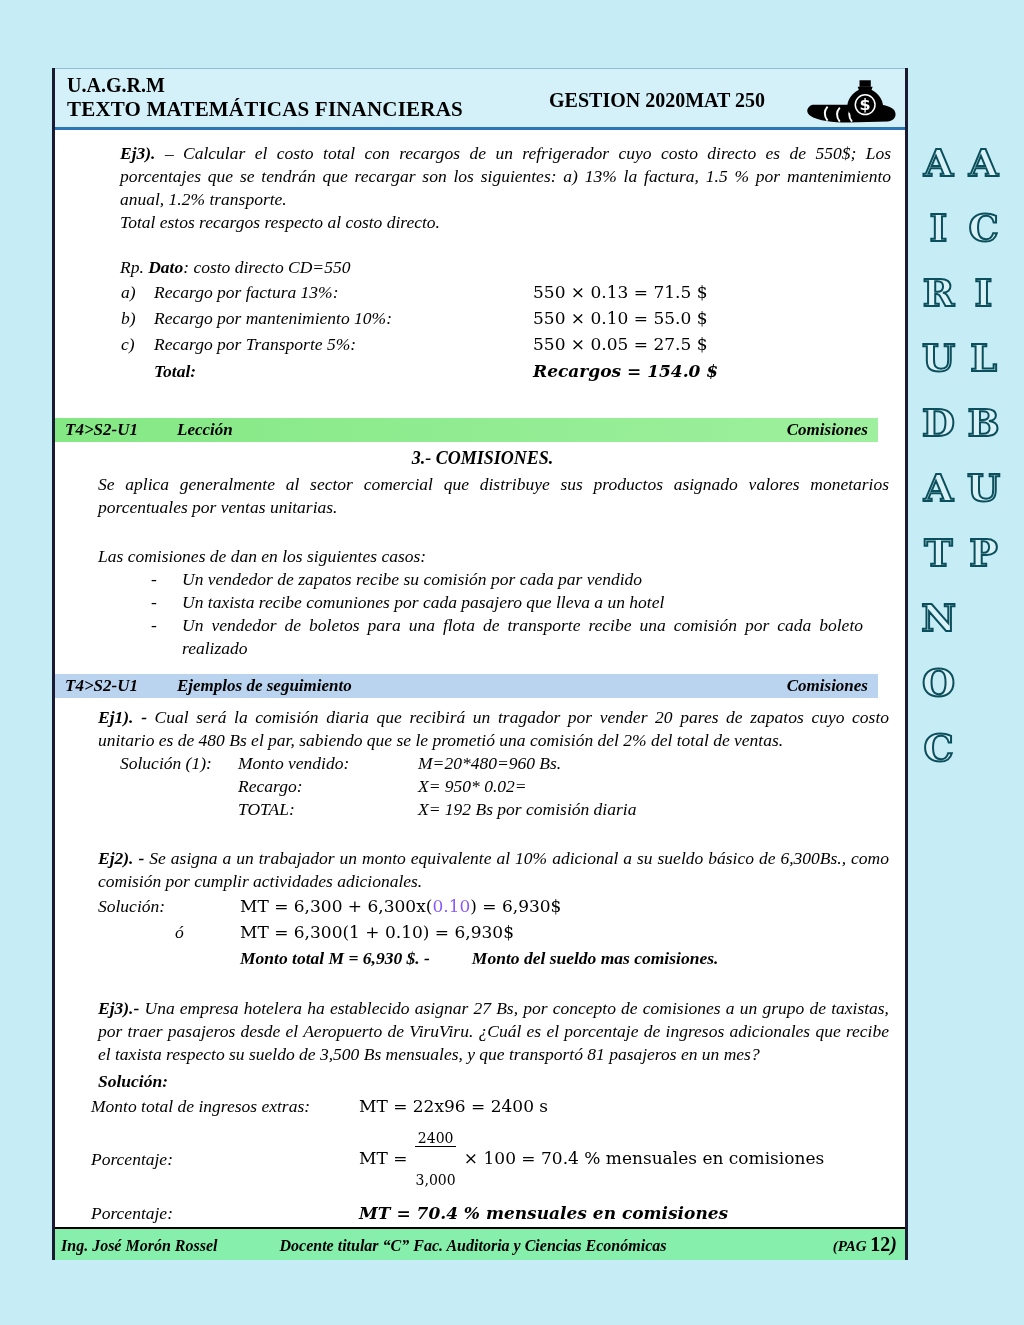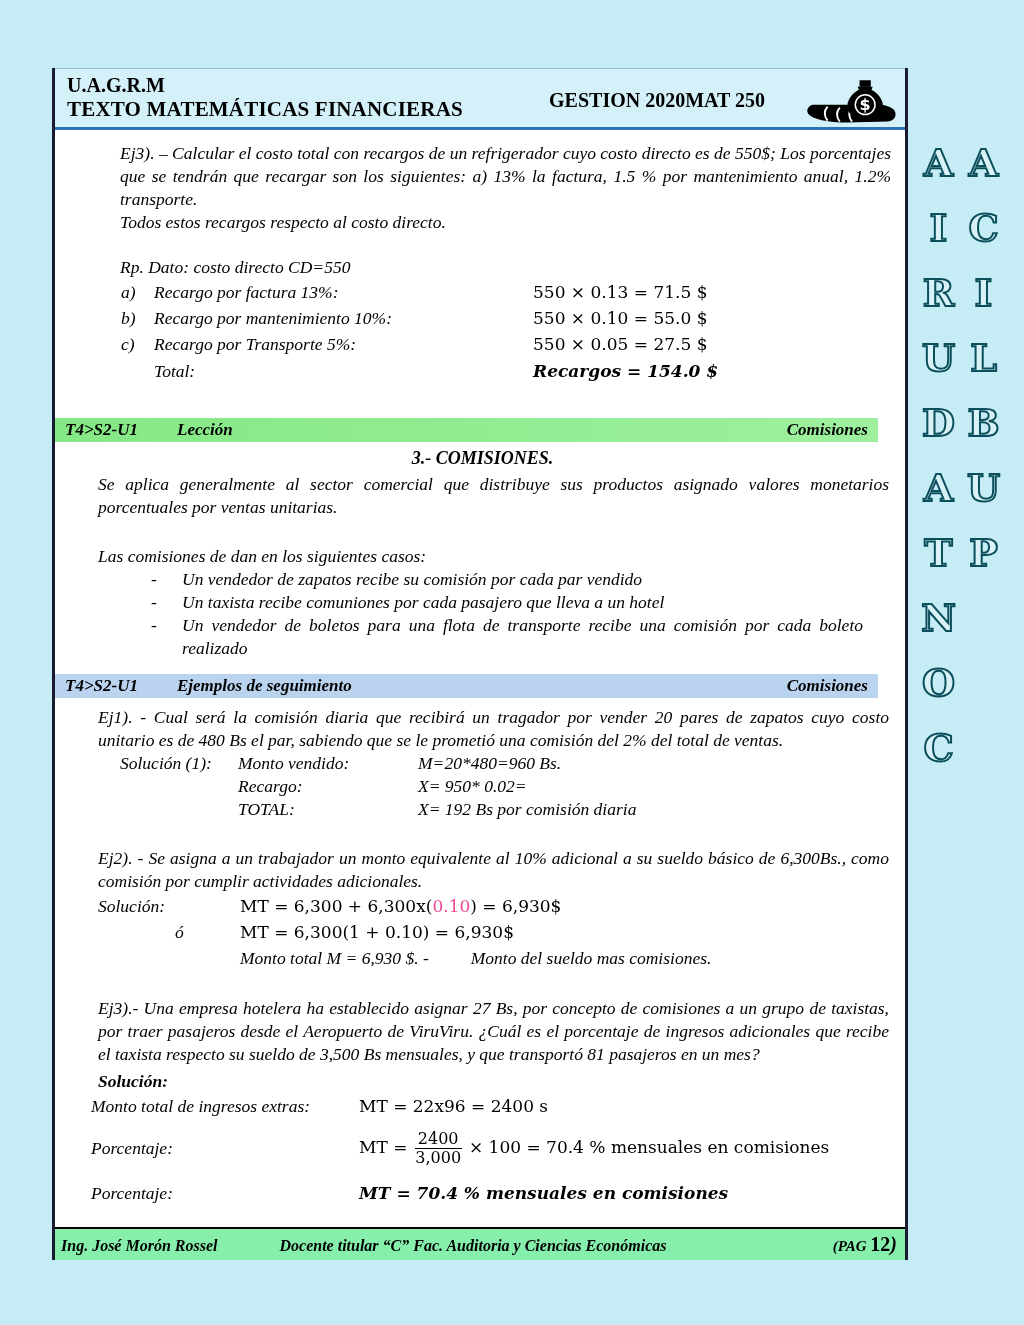--- a/index.html
+++ b/index.html
@@ -34,21 +34,21 @@
     margin-left:auto; margin-right:130px;
     display:flex; align-items:center;
   }
   .hdr-mid .gest { font-weight:bold; font-size:20px; }
   .hdr-mid .mat  { font-weight:bold; font-size:20px; }
   .logo { position:absolute; right:6px; top:3px; width:94px; height:56px; }
 
   
   .content { font-style:italic; font-size:17.5px; line-height:23px; }
   .para { text-align:justify; }
-  .b { font-weight:normal; }
+  .b { font-weight:bold; }
   .math  { font-family:"DejaVu Serif", serif; font-style:normal; font-size:17px; }
   .mathb { font-family:"DejaVu Serif", serif; font-style:italic; font-weight:bold; font-size:17px; }
 
   .p-ej3   { margin:12px 14px 0 65px; }
   .p-todos { margin:0 14px 0 65px; }
   .p-rp    { margin:22px 14px 0 65px; }
 
   .calc { display:flex; margin-left:66px; line-height:26px; }
   .calc .ci { width:33px; }
   .calc .cl { width:379px; }
@@ -76,32 +76,32 @@
 
   .p-ej1 { margin:8px 16px 0 43px; }
   .sol { display:flex; margin-left:65px; line-height:23px; }
   .sol .s1 { width:118px; }
   .sol .s2 { width:180px; }
 
   .p-ej2 { margin:26px 16px 0 43px; }
   .f2row { display:flex; margin-left:43px; line-height:26px; }
   .f2row .f1 { width:142px; }
   .f2row .f1.oo { padding-left:77px; }
-  .red { color:#ec4899; }
+  .red { color:#8b5cf6; }
   .resnote { margin-left:42px; }
 
   .p-ej3h { margin:26px 16px 3px 43px; }
   .h-sol3 { font-weight:bold; margin:4px 0 0 43px; }
   .f3row { display:flex; margin-left:36px; line-height:27px; align-items:center; }
   .f3row .g1 { width:268px; }
   .row-frac { margin-top:10px; }
   .row-p2   { margin-top:12px; }
 
   .frac { display:inline-flex; flex-direction:column; text-align:center;
-          vertical-align:middle; font-size:16px; line-height:1.15; margin:0 2px; }
+          vertical-align:middle; font-size:14px; line-height:1.15; margin:0 2px;gap:25px; }
   .frac .num { border-bottom:1.3px solid #000; padding:0 3px; }
 
   
   .footer {
     position:absolute; left:0; right:0; bottom:0; height:33px;
     border-top:2.5px solid #000;
     display:flex; align-items:baseline;
     padding:4px 8px 0 6px;
     font-weight:bold; font-style:italic; font-size:16px;
     background:#86efac;
@@ -146,21 +146,21 @@
         <rect x="58" y="8" width="12" height="7" fill="#000"></rect>
         <circle cx="64" cy="34" r="10.5" fill="#000" stroke="#fff" stroke-width="1.6"></circle>
         <text x="64" y="40" text-anchor="middle" font-size="17" font-weight="bold" fill="#fff" font-family="DejaVu Sans, sans-serif">$</text>
       </svg>
     </div>
   </div>
 
   <div class="content">
 
     <p class="para p-ej3"><span class="b">Ej3).</span><span> – Calcular el costo total con recargos de un refrigerador cuyo costo directo es de 550$; Los porcentajes que se tendrán que recargar son los siguientes: a) 13% la factura, 1.5 % por mantenimiento anual, 1.2% transporte.</span></p>
-    <p class="p-todos">Todos estos recargos respecto al costo directo.</p>
+    <p class="p-todos">Total estos recargos respecto al costo directo.</p>
 
     <p class="p-rp"><span>Rp. </span><span class="b">Dato</span><span>: costo directo CD=550</span></p>
 
     <div class="calc">
       <span class="ci">a)</span>
       <span class="cl">Recargo por factura 13%:</span>
       <span class="math">550 × 0.13 = 71.5 $</span>
     </div>
     <div class="calc">
       <span class="ci">b)</span>

